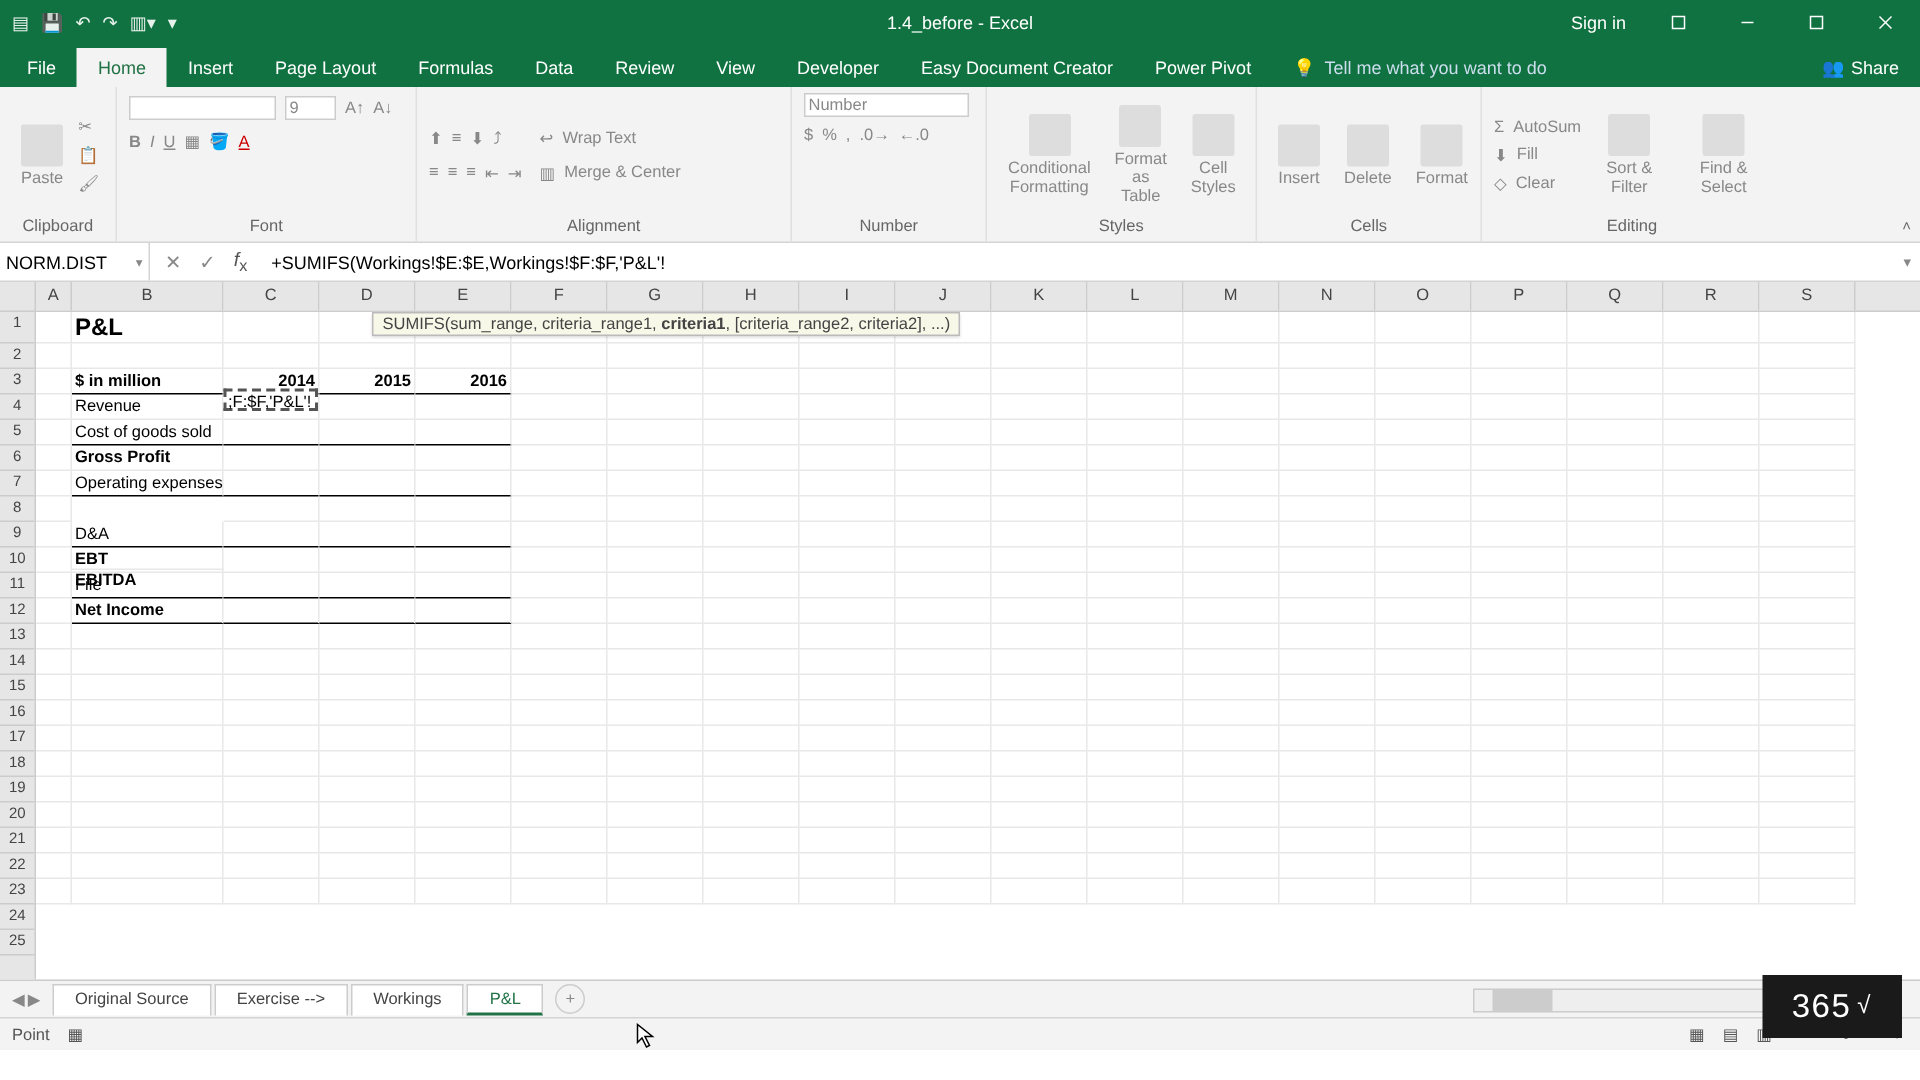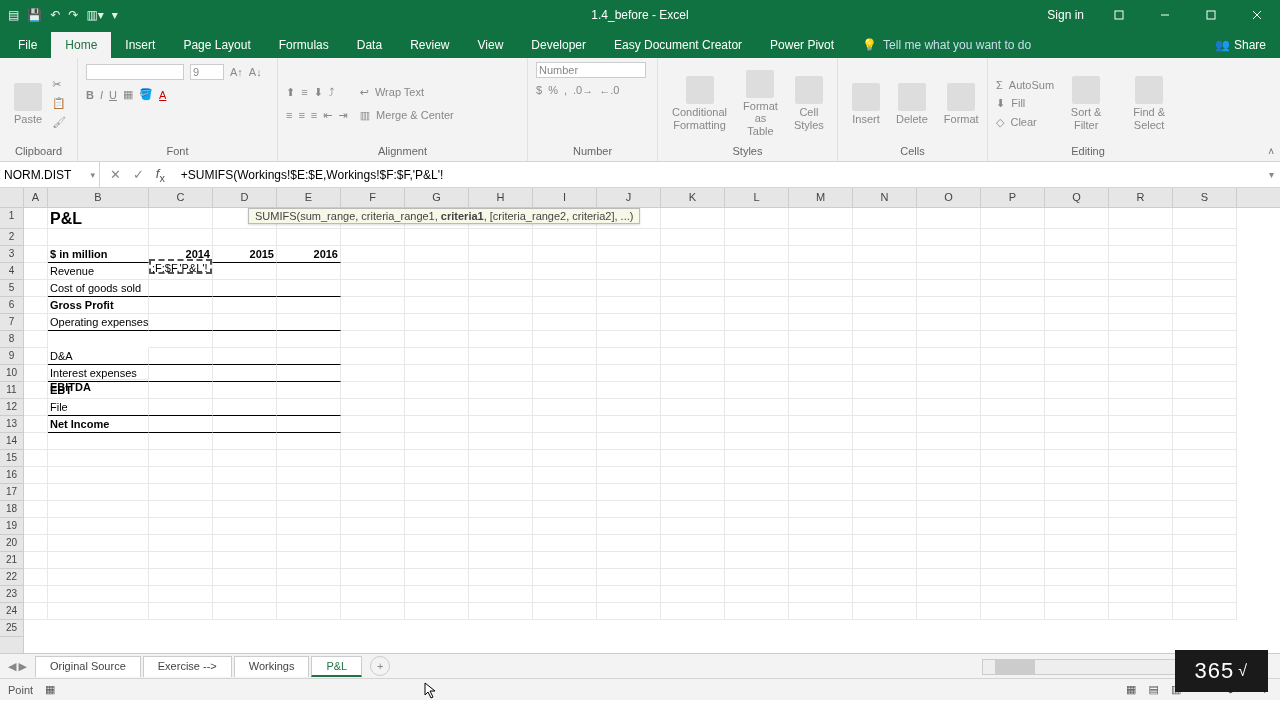--- a/index.html
+++ b/index.html
@@ -544,41 +544,20 @@
           <div class="cell" style="width: 64px;"></div>
           <div class="cell" style="width: 64px;"></div>
           <div class="cell" style="width: 64px;"></div>
           <div class="cell" style="width: 64px;"></div>
           <div class="cell" style="width: 64px;"></div>
           <div class="cell" style="width: 64px;"></div>
           <div class="cell" style="width: 64px;"></div>
         </div>
         <div class="cell-row">
           <div class="cell" style="width: 24px;"></div>
-          <div class="cell data-label bottom-line" style="width: 101px;">Interest expenses</div>
-          <div class="cell bottom-line" style="width: 64px;"></div>
-          <div class="cell bottom-line" style="width: 64px;"></div>
-          <div class="cell bottom-line" style="width: 64px;"></div>
-          <div class="cell" style="width: 64px;"></div>
-          <div class="cell" style="width: 64px;"></div>
-          <div class="cell" style="width: 64px;"></div>
-          <div class="cell" style="width: 64px;"></div>
-          <div class="cell" style="width: 64px;"></div>
-          <div class="cell" style="width: 64px;"></div>
-          <div class="cell" style="width: 64px;"></div>
-          <div class="cell" style="width: 64px;"></div>
-          <div class="cell" style="width: 64px;"></div>
-          <div class="cell" style="width: 64px;"></div>
-          <div class="cell" style="width: 64px;"></div>
-          <div class="cell" style="width: 64px;"></div>
-          <div class="cell" style="width: 64px;"></div>
-          <div class="cell" style="width: 64px;"></div>
-        </div>
-        <div class="cell-row">
-          <div class="cell" style="width: 24px;"></div>
           <div class="cell data-label bold" style="width: 101px;">EBT</div>
           <div class="cell" style="width: 64px;"></div>
           <div class="cell" style="width: 64px;"></div>
           <div class="cell" style="width: 64px;"></div>
           <div class="cell" style="width: 64px;"></div>
           <div class="cell" style="width: 64px;"></div>
           <div class="cell" style="width: 64px;"></div>
           <div class="cell" style="width: 64px;"></div>
           <div class="cell" style="width: 64px;"></div>
           <div class="cell" style="width: 64px;"></div>

